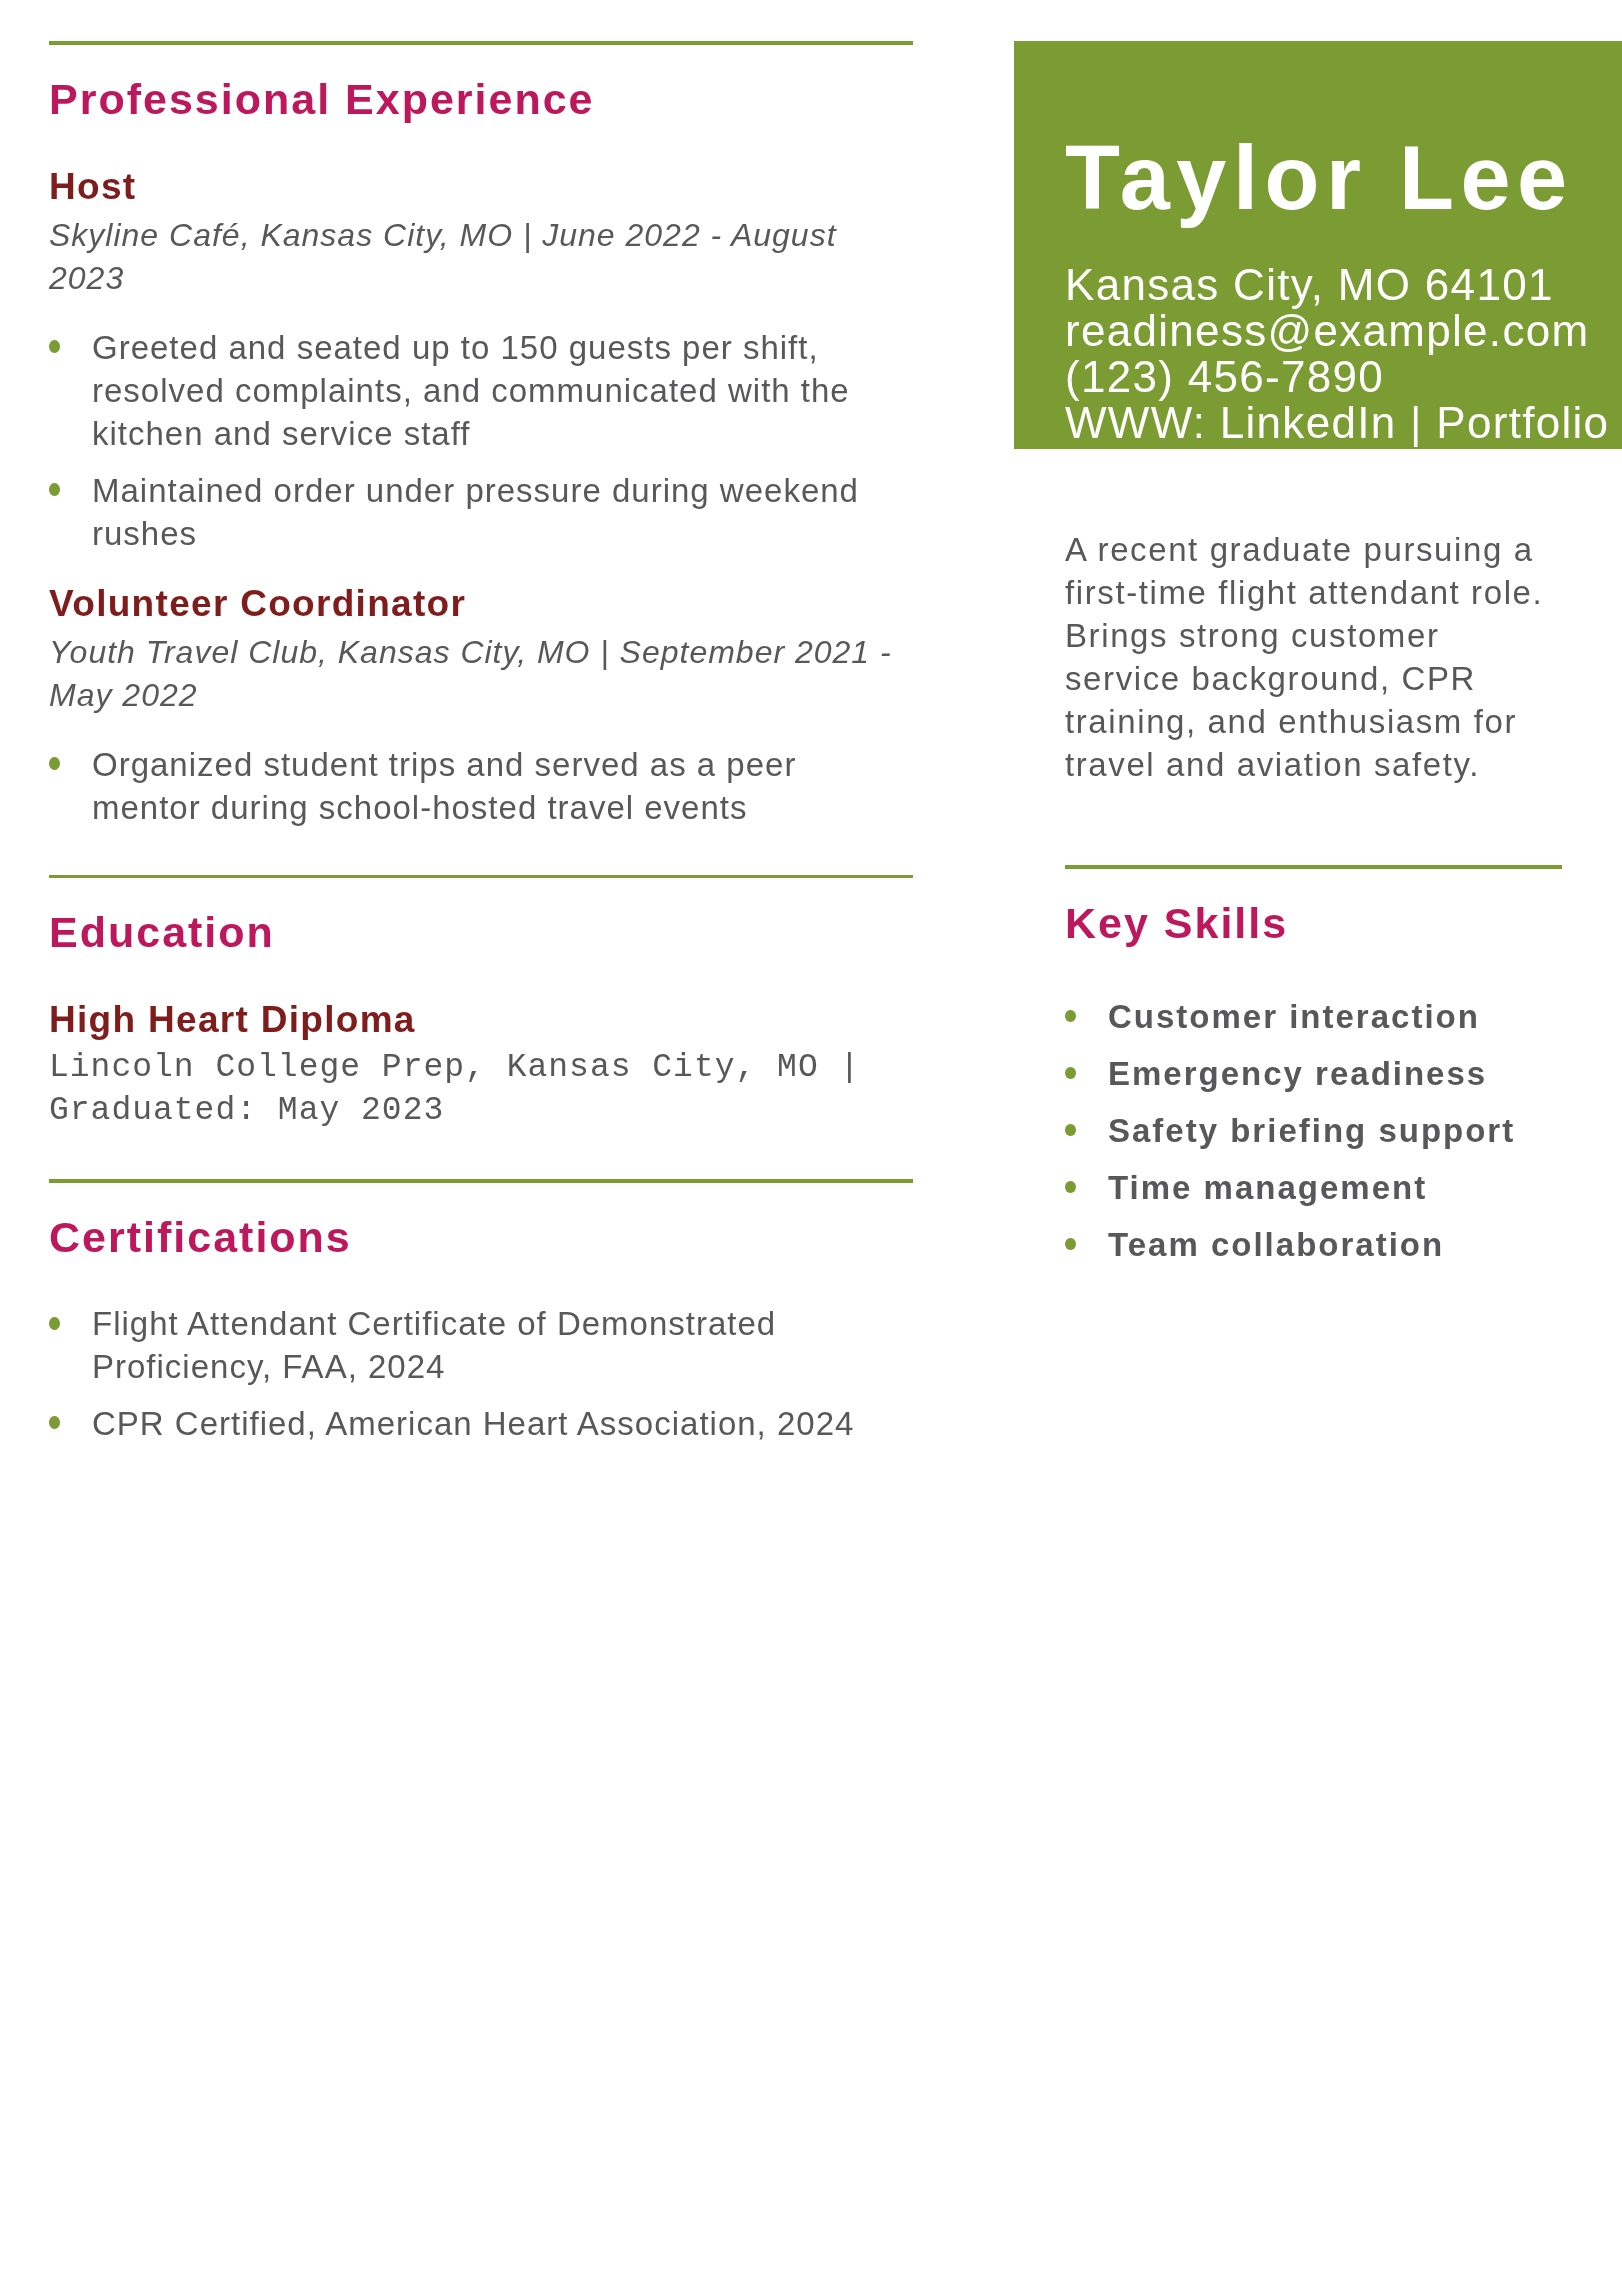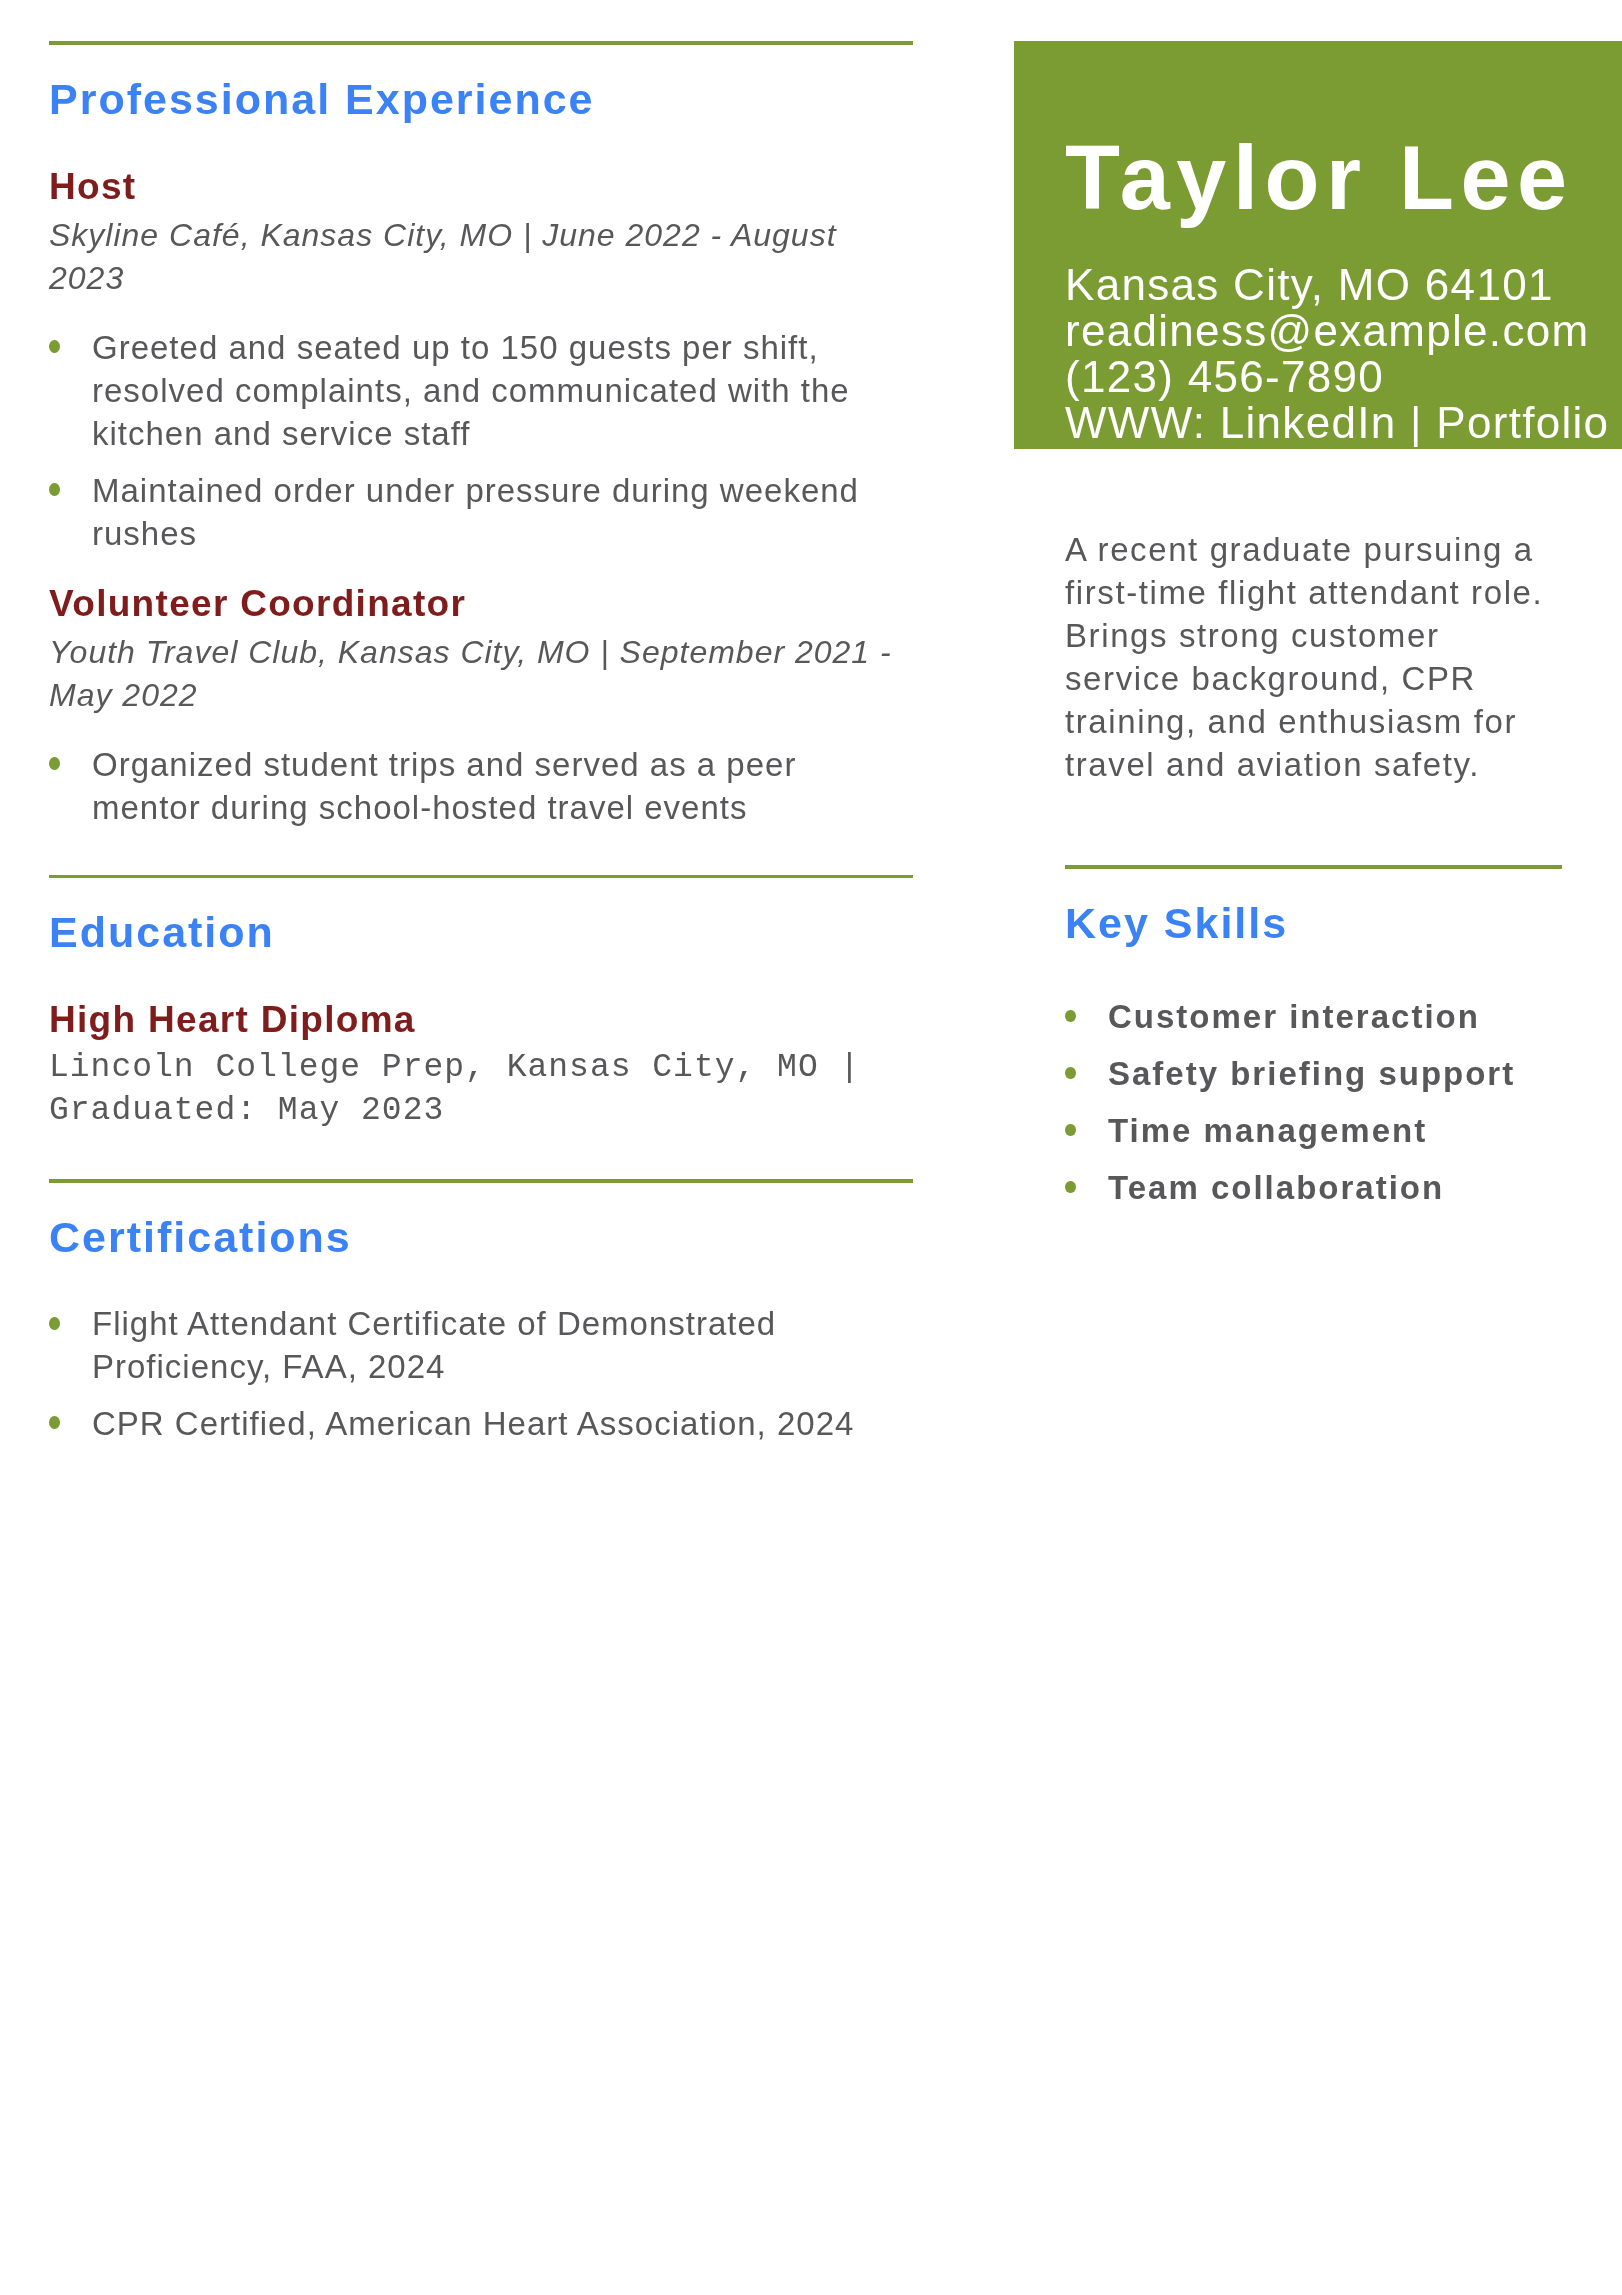--- a/index.html
+++ b/index.html
@@ -3,21 +3,21 @@
 <meta charset="utf-8">
 <style>
   * { box-sizing: border-box; margin: 0; padding: 0; }
   html, body { width: 1622px; height: 2295px; background: #ffffff; }
   body { position: relative; font-family: "Liberation Sans", "DejaVu Sans", sans-serif; color: #58585a; overflow: hidden; }
 
   .left { position: absolute; left: 49px; top: 41px; width: 864px; }
   .right { position: absolute; left: 1014px; top: 41px; width: 596px; }
 
   .rule { height: 3.9px; background: #7a9c33; width: 100%; }
-  .section-title { color: #3b82f6; font-weight: bold; font-size: 43px; letter-spacing: 2px; line-height: 1; }
+  .section-title { color: #be185d; font-weight: bold; font-size: 43px; letter-spacing: 2px; line-height: 1; }
 
   .left .section-title { margin-top: 33px; }
   .job-title { font-weight: bold; font-size: 37px; letter-spacing: 1.3px; color: #7f1d1d; line-height: 1; }
   .job-meta { font-style: italic; font-size: 32px; letter-spacing: 1px; line-height: 43px; margin-top: 9px; }
   .edu-meta { font-size: 33px; letter-spacing: 1px; line-height: 43px; margin-top: 7.9px; font-family: Liberation Mono, monospace; }
 
   ul.bullets { list-style: none; }
   ul.bullets li { position: relative; padding-left: 43px; font-size: 33px; letter-spacing: 1px; line-height: 43px; }
   ul.bullets li .dot { position: absolute; left: 0; top: 14.4px; width: 10.5px; height: 13px; border-radius: 50%; background: #7a9c33; }
 
@@ -80,18 +80,19 @@
       <div>WWW: LinkedIn | Portfolio</div>
     </div>
   </div>
 
   <p class="summary">A recent graduate pursuing a first-time flight attendant role. Brings strong customer service background, CPR training, and enthusiasm for travel and aviation safety.</p>
 
   <div class="rule"></div>
   <h2 class="section-title">Key Skills</h2>
   <ul class="skills">
     <li><span class="dot"></span><span>Customer interaction</span></li>
+    <li><span class="dot"></span><span>Emergency readiness</span></li>
     <li><span class="dot"></span><span>Safety briefing support</span></li>
     <li><span class="dot"></span><span>Time management</span></li>
     <li><span class="dot"></span><span>Team collaboration</span></li>
   </ul>
 </div>
 
 
 </body></html>

